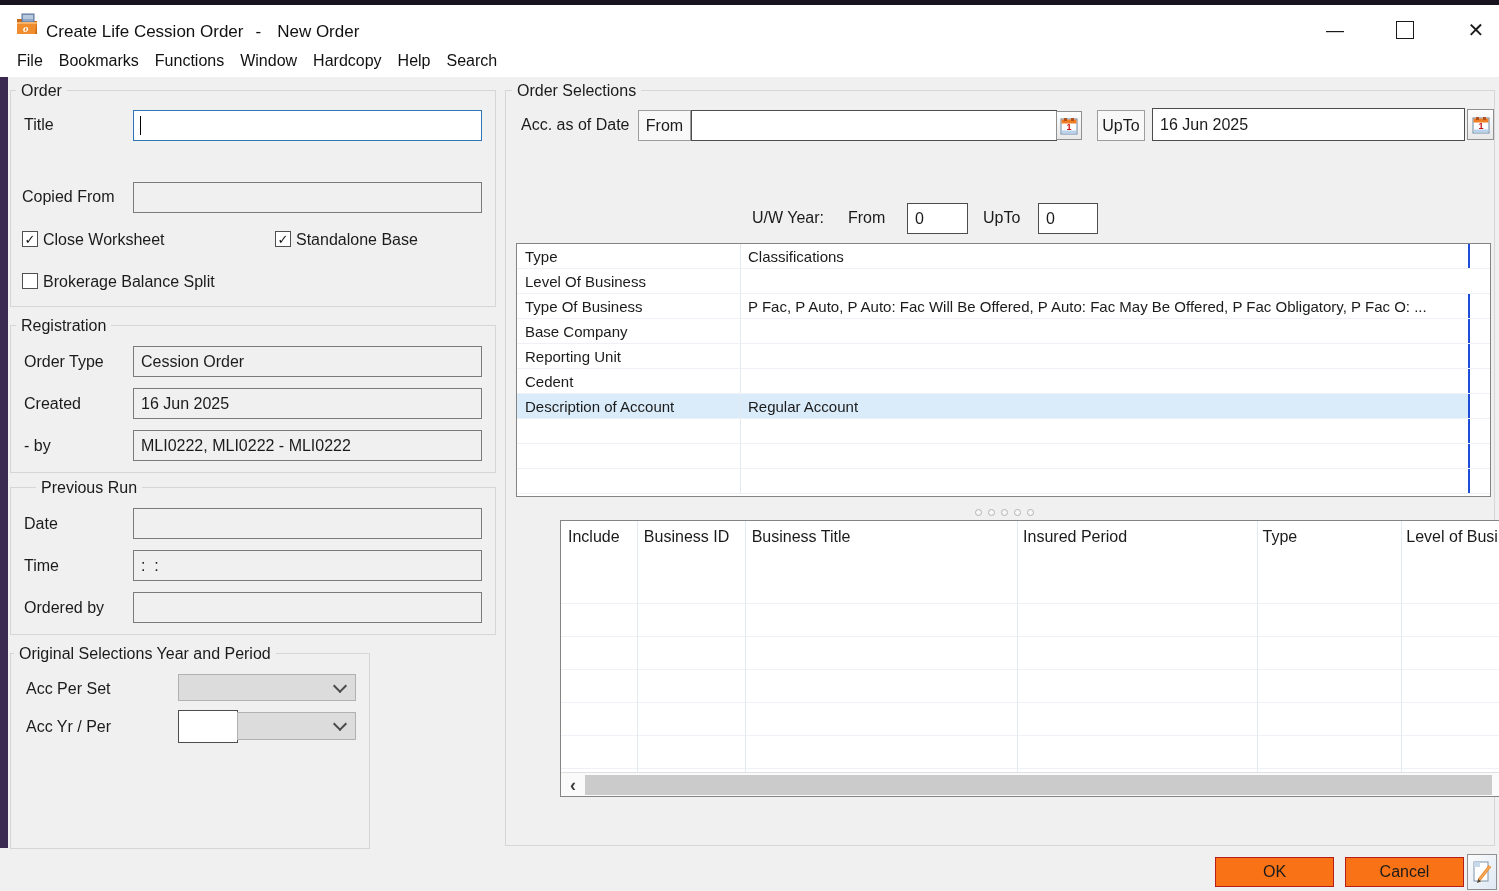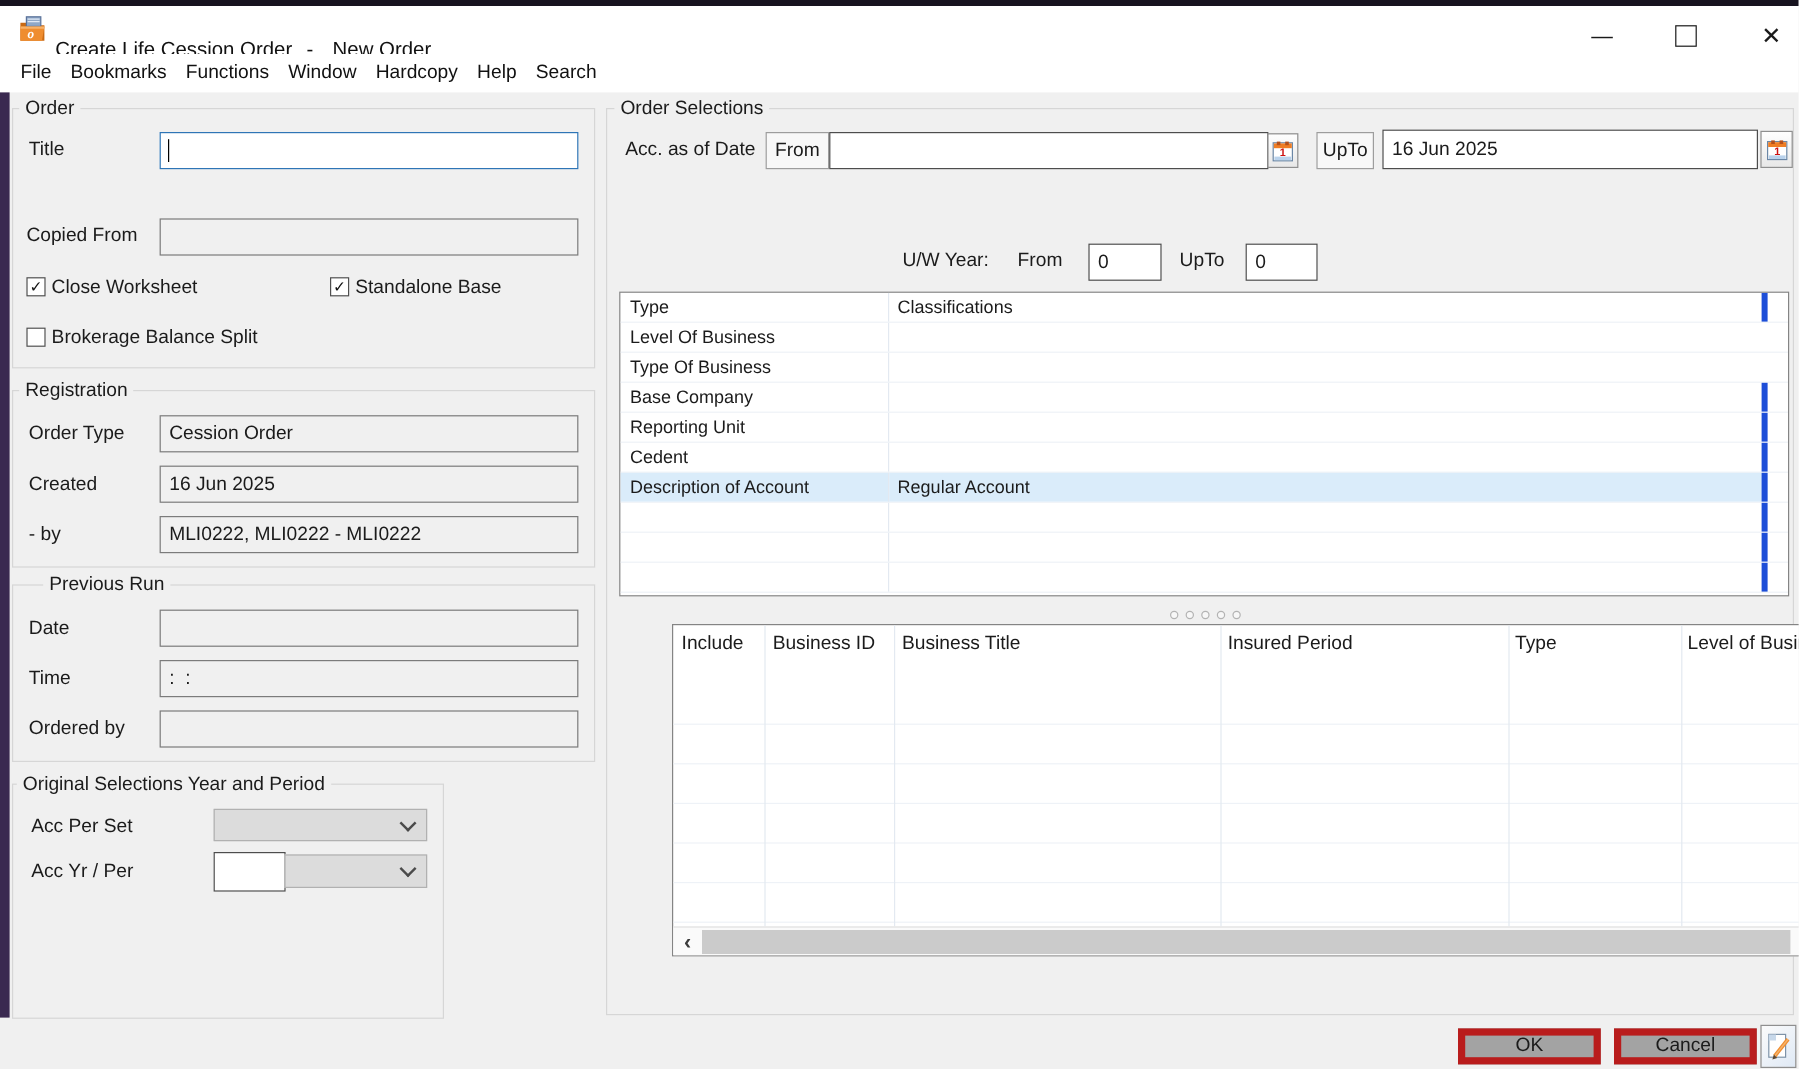--- a/index.html
+++ b/index.html
@@ -21,31 +21,31 @@
   .input-focus{background:#fff;border:1px solid #2e75b6;box-sizing:border-box;}
   .pre{white-space:pre;}
   .cb{width:16px;height:16px;background:#fff;border:1px solid #4f4f4f;display:flex;align-items:center;justify-content:center;font-size:13px;font-weight:bold;color:#111;box-sizing:border-box;}
   .flatlabel{background:#f8f8f8;border:1px solid #9d9d9d;font-size:16px;display:flex;align-items:center;justify-content:center;box-sizing:border-box;}
   .iconbtn{border:1px solid #8f8f8f;background:linear-gradient(#fefefe,#e8e8e8);display:flex;align-items:center;justify-content:center;box-sizing:border-box;}
   .combo{background:#dcdcdc;border:1px solid #b1b1b1;box-sizing:border-box;}
   .chev{position:absolute;right:10px;top:50%;width:8px;height:8px;border-left:2px solid #4a4a4a;border-bottom:2px solid #4a4a4a;transform:translateY(-70%) rotate(-45deg);}
   .tbl{background:#fff;border:1px solid #848484;box-sizing:border-box;overflow:hidden;}
   .crow{display:flex;height:24px;border-bottom:1px solid #eef2f7;align-items:center;font-size:15px;}
   .crow .c1{width:215px;padding-left:8px;height:100%;display:flex;align-items:center;border-right:1px solid #e3e9f1;box-sizing:content-box;}
-  .crow .c2{width:720px;padding-left:7px;height:100%;display:flex;align-items:center;border-right:5px solid #1d4ed8;white-space:nowrap;overflow:hidden;}
+  .crow .c2{width:720px;padding-left:7px;height:100%;display:flex;align-items:center;border-right:2px solid #1d4ed8;white-space:nowrap;overflow:hidden;}
   .crow .c3{flex:1;height:100%;}
   .crow.sel .c1,.crow.sel .c2{background:#daecfa;}
   .bheader{display:flex;position:absolute;left:0;top:0;width:100%;height:50px;font-size:16px;}
   .bh{padding:7px 0 0 7px;box-sizing:border-box;white-space:nowrap;overflow:hidden;}
   .brow{position:absolute;left:0;width:100%;height:33px;border-bottom:1px solid #eef2f7;box-sizing:border-box;}
   .bvline{position:absolute;top:0;height:251px;width:1px;background:#e3e9f1;}
   .hscroll{position:absolute;left:0;top:251px;width:973px;height:24px;background:#fafafa;border-top:1px solid #e0e0e0;}
   .sarrow{position:absolute;top:0;width:24px;height:24px;display:flex;align-items:center;justify-content:center;font-size:18px;color:#3b3b3b;font-weight:bold;}
   .sthumb{position:absolute;left:24px;top:2px;width:907px;height:20px;background:#cbcbcb;}
-  .btn{background:#a3a3a3;border:6px solid #b91c1c;font-size:16px;display:flex;align-items:center;justify-content:center;box-sizing:border-box;}
+  .btn{background:#f97316;border:1px solid #b91c1c;font-size:16px;display:flex;align-items:center;justify-content:center;box-sizing:border-box;}
   .dots{display:flex;gap:6px;align-items:center;}
   .dot{width:7px;height:7px;border:1px solid #b3b3b3;border-radius:50%;background:#f7f7f7;box-sizing:border-box;}
   .caret{position:absolute;left:6px;top:5px;width:1px;height:19px;background:#000;}
 </style>
 </head>
 <body>
 
 <div id="canvas">
 
   <div class="abs topstrip"></div>
@@ -55,21 +55,21 @@
       <svg width="26" height="26" viewBox="0 0 26 26">
         <path d="M3 8 L10 8 L12 10 L23 10 L23 23 L3 23 Z" fill="#c96a14"></path>
         <rect x="8" y="3" width="12" height="8" fill="#8fa8c8" stroke="#5a729a"></rect>
         <line x1="9" y1="5" x2="19" y2="5" stroke="#dfe8f5" stroke-width="1"></line>
         <line x1="9" y1="7" x2="19" y2="7" stroke="#dfe8f5" stroke-width="1"></line>
         <path d="M3 11 L23 11 L21 23 L3 23 Z" fill="#ef8d2f"></path>
         <path d="M3 11 L23 11 L22.6 13 L3 13 Z" fill="#f8b269"></path>
         <text x="9" y="21" font-size="11" font-style="italic" font-weight="bold" fill="#ffffff" font-family="Liberation Serif, serif">o</text>
       </svg>
     </span>
-    <div class="abs title-text" style="left:46px;top:17px;">
+    <div class="abs title-text" style="left:46px;top:7px;">
       <span>Create Life Cession Order</span>
       <span style="margin:0 16px 0 12px;">-</span>
       <span>New Order</span>
     </div>
     <div class="abs winbtn" style="left:1318px;width:34px;font-size:18px;font-weight:300;">—</div>
     <div class="abs winbtn" style="left:1388px;width:34px;">
       <span style="display:block;width:16px;height:16px;border:1px solid #1a1a1a;"></span>
     </div>
     <div class="abs winbtn" style="left:1458px;width:36px;font-size:20px;font-weight:300;">✕</div>
   </div>
@@ -212,20 +212,21 @@
           <div class="c1">Type</div>
           <div class="c2">Classifications</div>
           <div class="c3"></div>
         </div>
         <div class="crow">
           <div class="c1">Level Of Business</div>
           <div class="c3"></div>
         </div>
         <div class="crow">
           <div class="c1">Type Of Business</div>
+          <div class="c2">P Fac, P Auto, P Auto: Fac Will Be Offered, P Auto: Fac May Be Offered, P Fac Obligatory, P Fac O: ...</div>
           <div class="c3"></div>
         </div>
         <div class="crow">
           <div class="c1">Base Company</div>
           <div class="c2"></div>
           <div class="c3"></div>
         </div>
         <div class="crow">
           <div class="c1">Reporting Unit</div>
           <div class="c2"></div>

